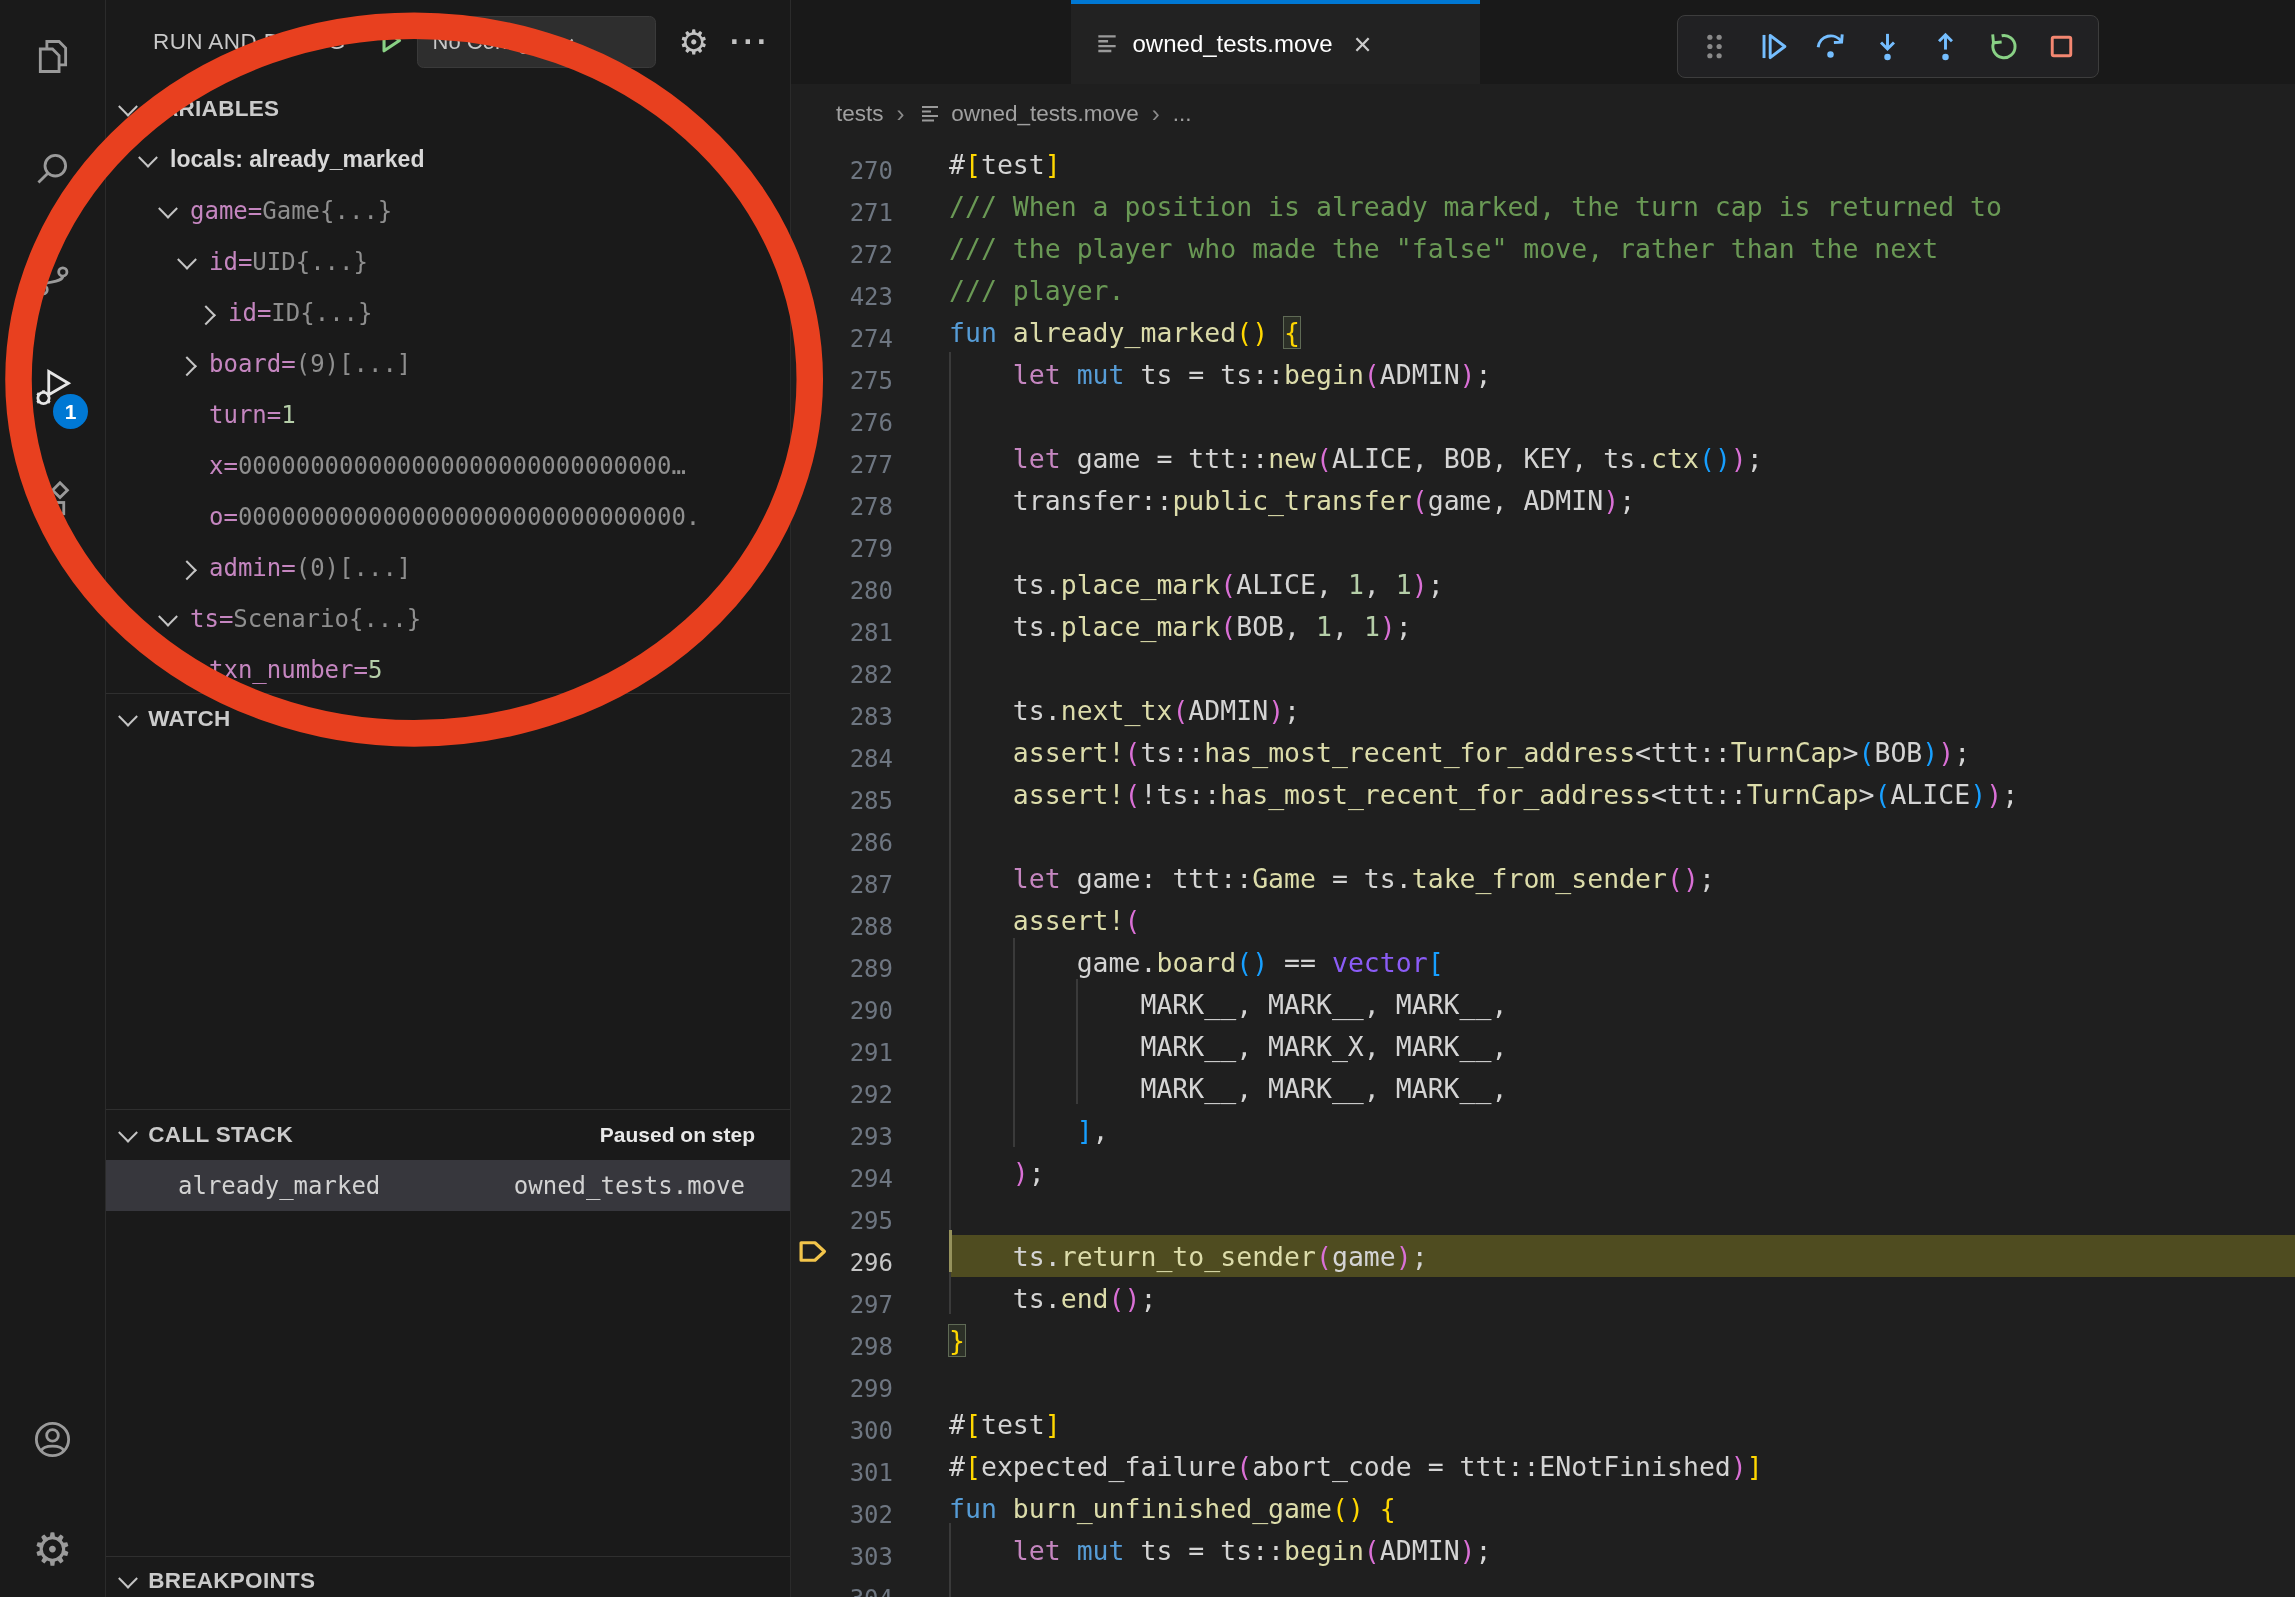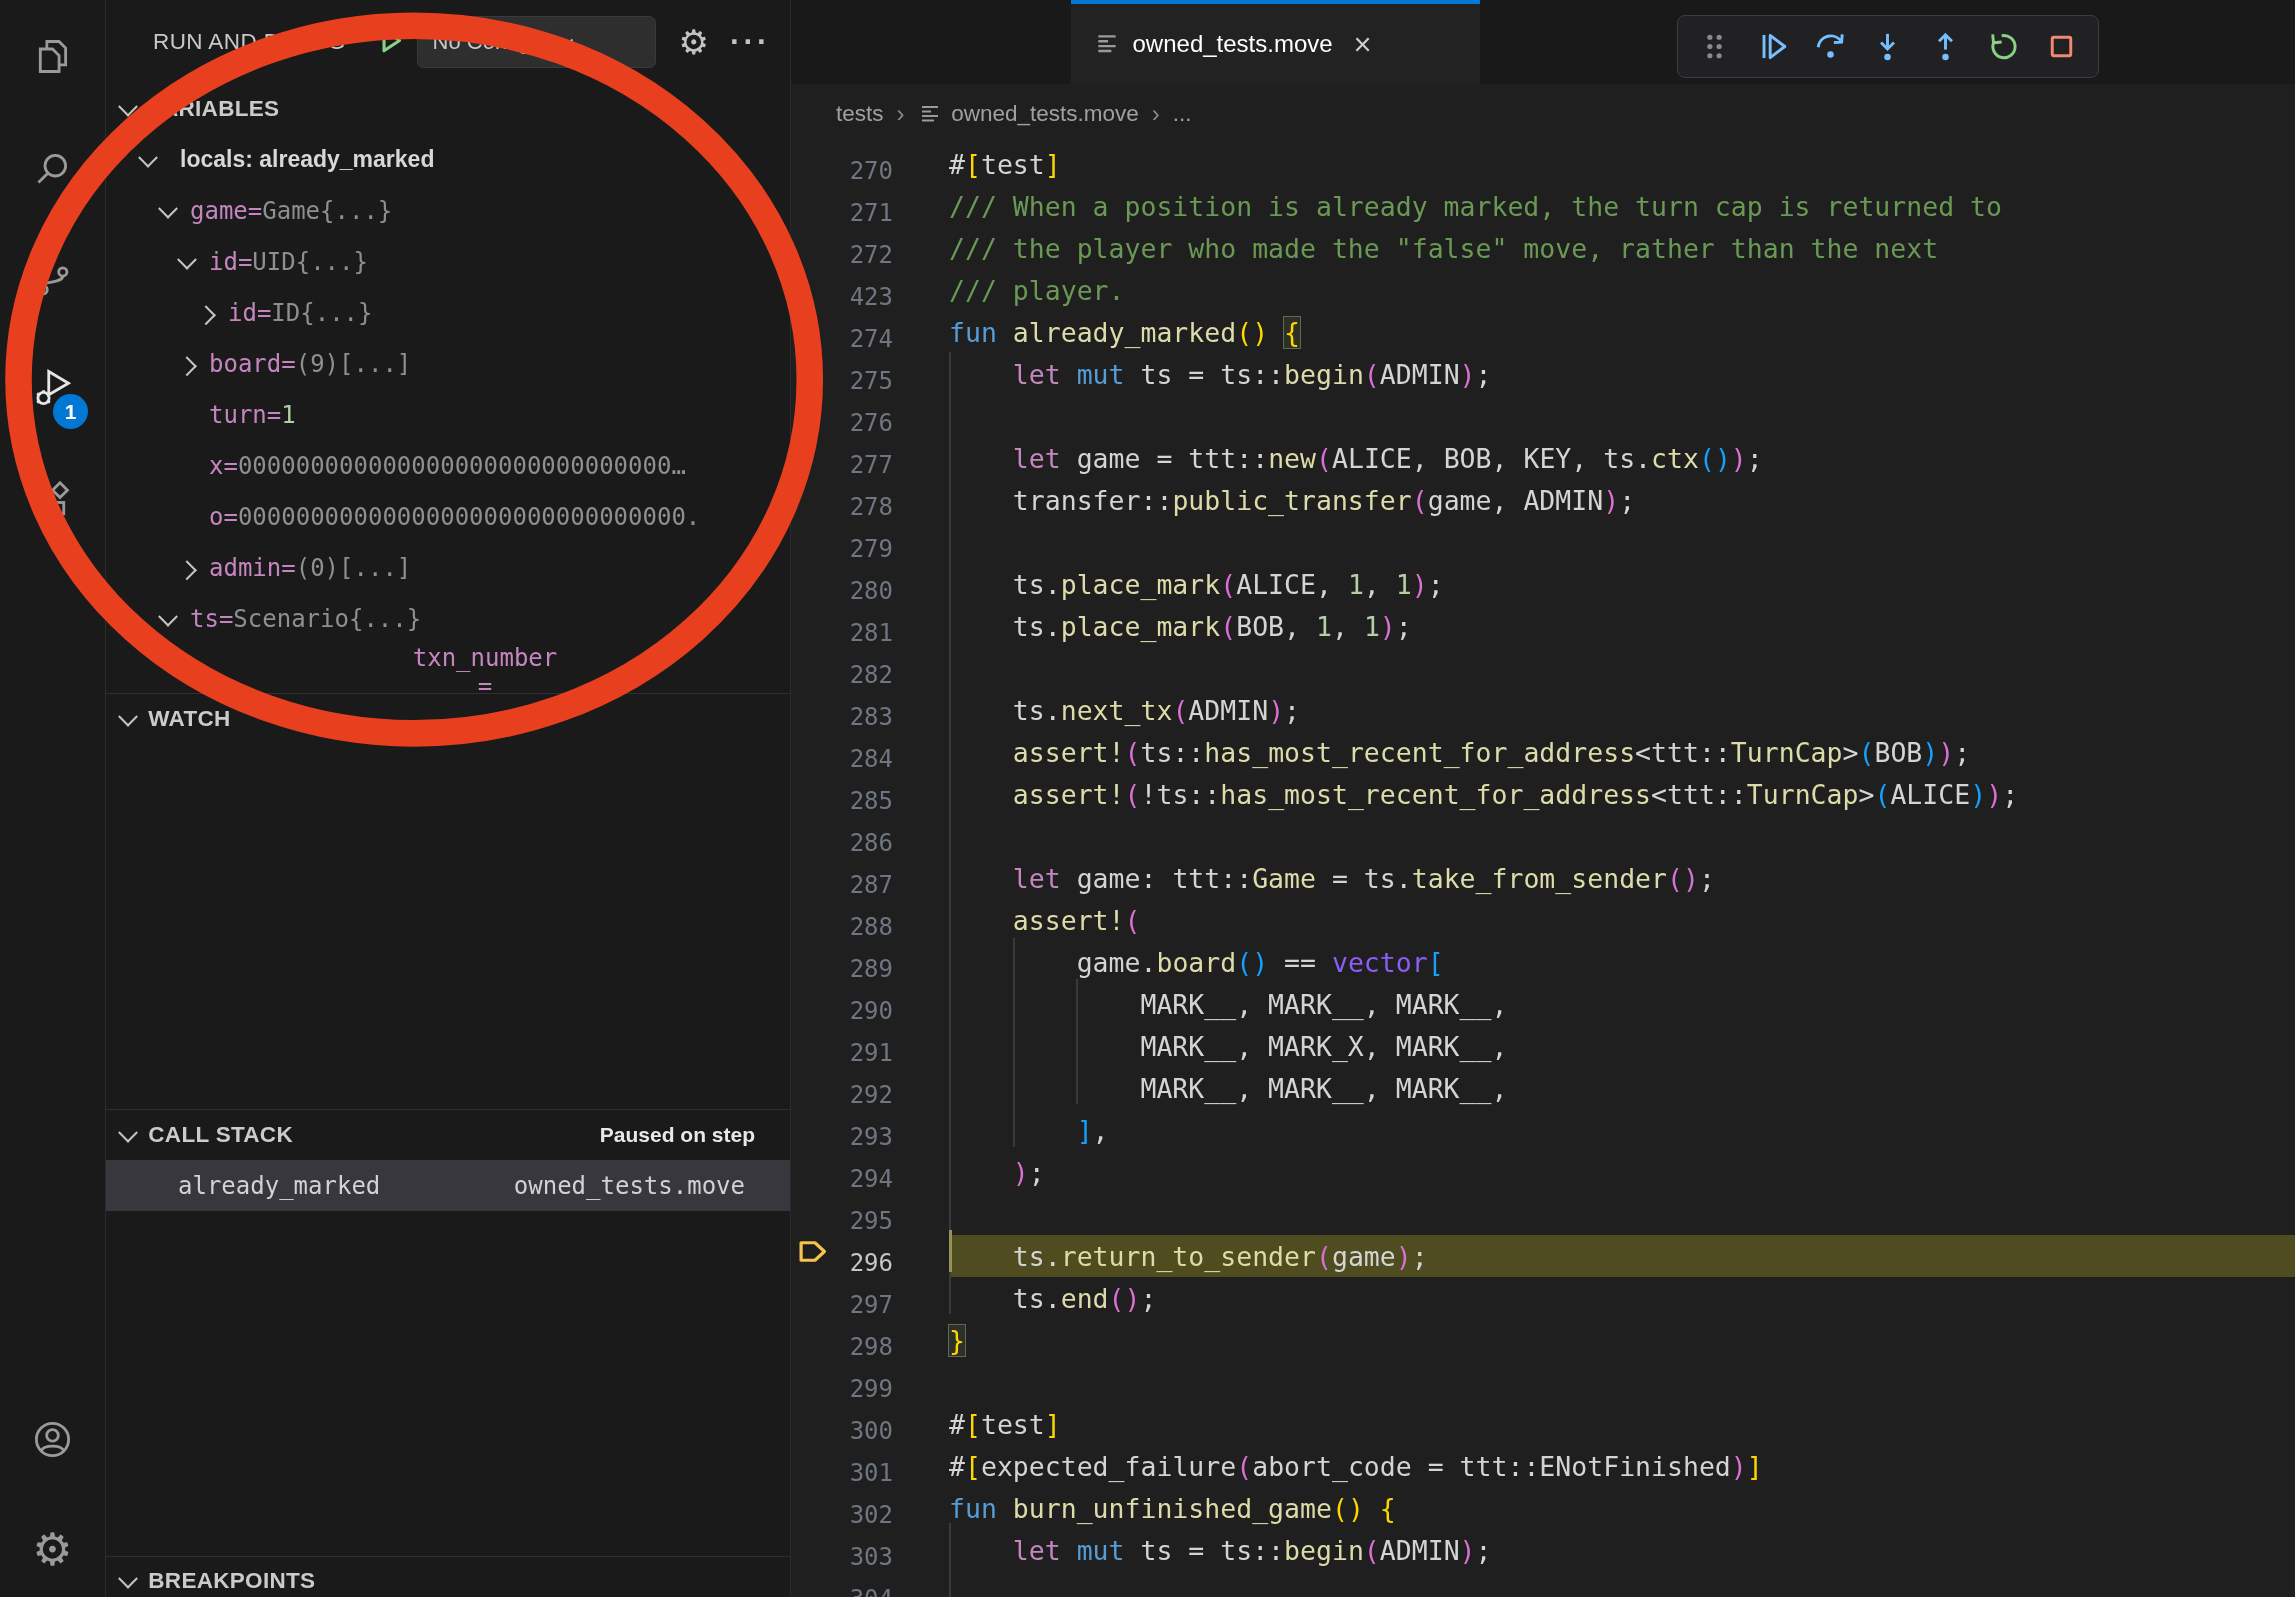--- a/index.html
+++ b/index.html
@@ -166,21 +166,21 @@
     <span class="side-gear">⚙</span>
     <span class="side-dots">···</span>
   </div>
 
   <div class="sect-header" style="top:84px">
     <i class="chev down"></i>
     <span class="lbl">VARIABLES</span>
   </div>
 
   <div id="var-tree">
-      <div class="vrow" style="padding-left: 35px; gap: 10px;">
+      <div class="vrow" style="padding-left: 35px;">
         <span class="chevbox">
           <i class="chev down"></i>
         </span>
         <span class="vlocals">locals: already_marked</span>
       </div>
       <div class="vrow" style="padding-left: 55px;">
         <span class="chevbox">
           <i class="chev down"></i>
         </span>
         <span class="vname">game</span>
@@ -238,21 +238,21 @@
         <span class="vval">(0)[...]</span>
       </div>
       <div class="vrow" style="padding-left: 55px;">
         <span class="chevbox">
           <i class="chev down"></i>
         </span>
         <span class="vname">ts</span>
         <span class="veq"> = </span>
         <span class="vval">Scenario{...}</span>
       </div>
-      <div class="vrow" style="padding-left: 74px; flex-direction: column;">
+      <div class="vrow" style="padding-left: 74px;">
         <span class="chevbox"></span>
         <span class="vname">txn_number</span>
         <span class="veq"> = </span>
         <span class="vval num">5</span>
       </div>
     </div>
 
   <div class="sect-div" style="top:693px"></div>
   <div class="sect-header" style="top:694px">
     <i class="chev down"></i>

